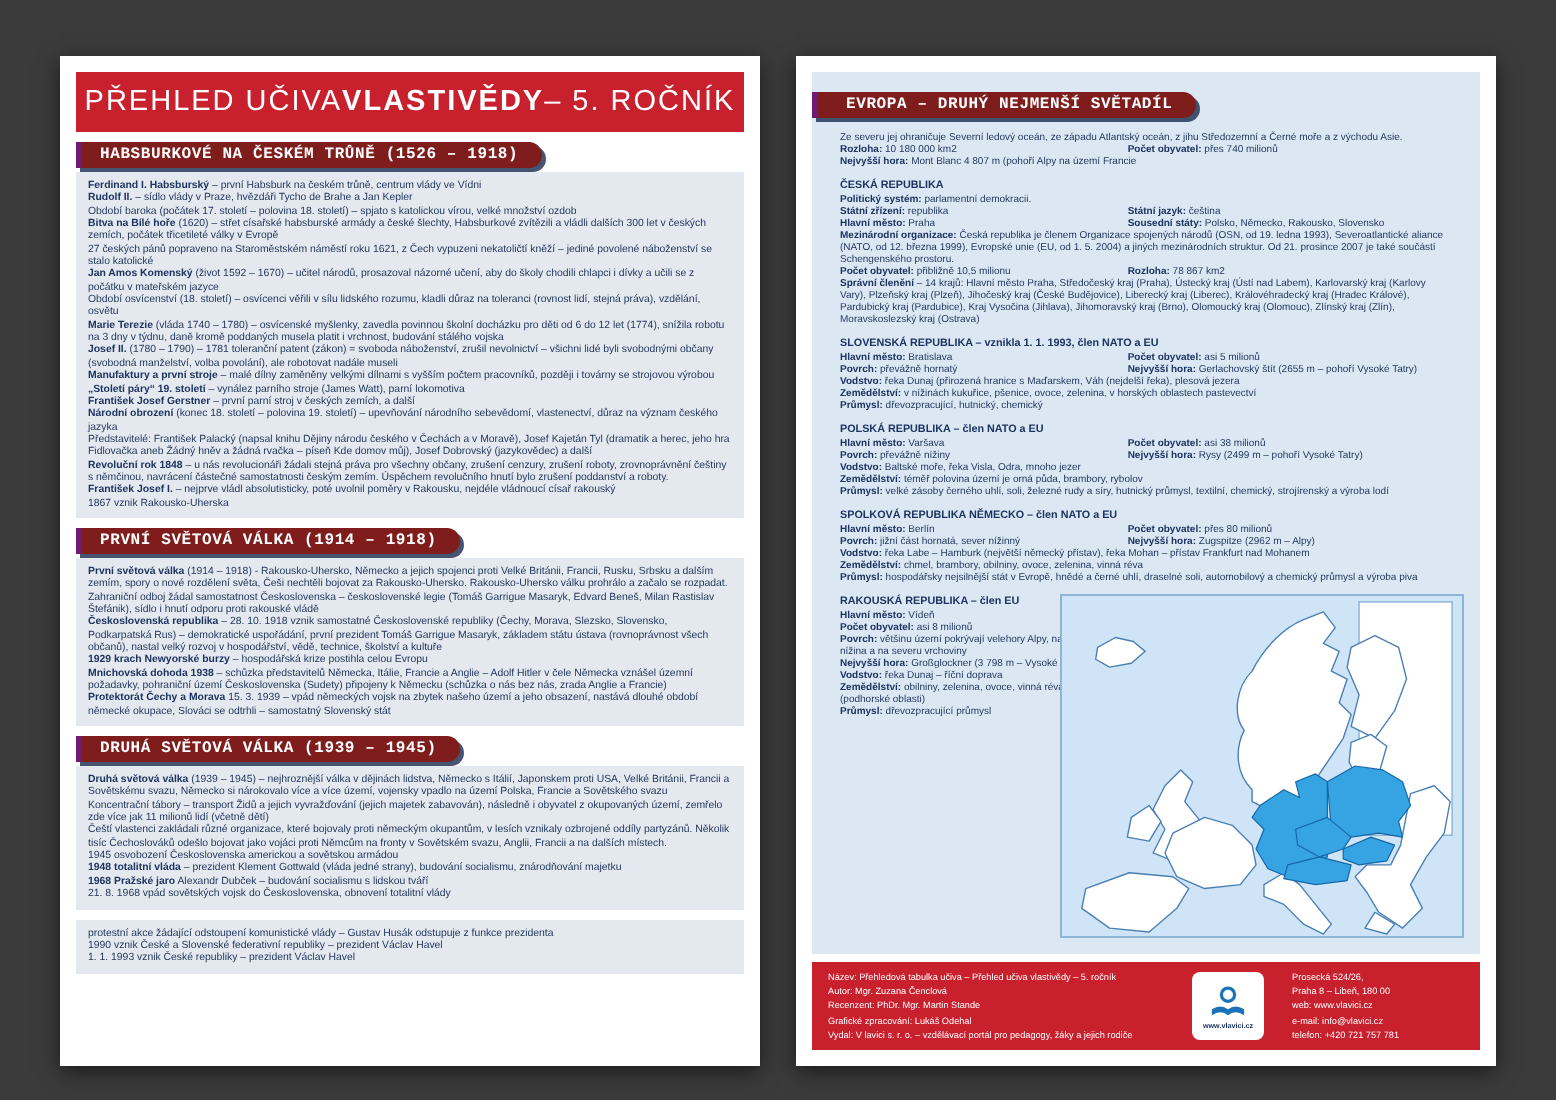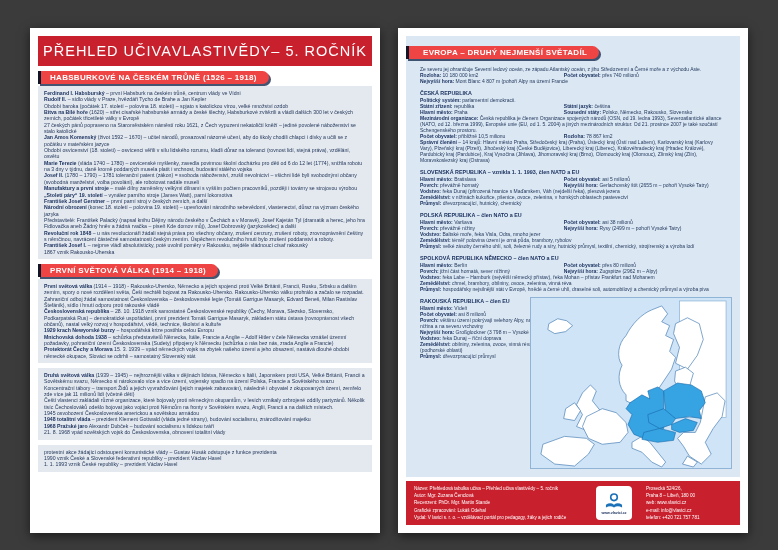--- a/index.html
+++ b/index.html
@@ -9,27 +9,27 @@
   .stage { position:absolute; inset:0; background:#3b3b3b;padding-left:21px; }
 
   .page { position:absolute; top:28px; width:350px; height:505px; background:#ffffff;
           box-shadow:0 3px 10px rgba(0,0,0,.55); }
   .page-left  { left:30px;  padding:8px; }
   .page-right { left:398px; padding:8px; display:flex; flex-direction:column; gap:4px; }
 
   
   .red-band { background:#c9202e; height:30px; display:flex; align-items:center; justify-content:center;
               color:#fff; font-size:14.5px; letter-spacing:1px; white-space:nowrap; }
-  .red-band b { font-weight:normal; }
+  .red-band b { font-weight:bold; }
 
   .section { margin-top:5px;border-radius:29px; }
   .pill { position:relative; width:fit-content; max-width:100%; padding:2px 12px 2px 9px;
           font-size:8px; font-weight:bold; color:#fff; letter-spacing:.3px;
           border-radius:0 8px 8px 0; box-shadow:2px 2px 0 rgba(23,42,77,.8); white-space:nowrap; }
-  .pill.blue { background:#ef4444; border-left:3px solid #0f172a; }
+  .pill.blue { background:#7f1d1d; border-left:3px solid #701a75;font-family:Liberation Mono, monospace; }
   .pill.navy { background:#1d3360; border-left:3px solid #10203f; }
 
   .sec-body { background:#e4e9ef; margin-top:2px; padding:4px 6px; }
   .line { font-size:5.2px; line-height:1.22; color:#24385c; }
   .line b { color:#1d3360; }
 
   
   .panel { position:relative; flex:1; background:#dbe8f4; padding:10px 14px; overflow:hidden; }
   .panel .pill { margin-left:-14px; padding-left:14px; }
 
@@ -97,20 +97,21 @@
           <div class="sec-body">
             <div class="line"><span><b>První světová válka</b> (1914 – 1918) - Rakousko-Uhersko, Německo a jejich spojenci proti Velké Británii, Francii, Rusku, Srbsku a dalším zemím, spory o nové rozdělení světa, Češi nechtěli bojovat za Rakousko-Uhersko. Rakousko-Uhersko válku prohrálo a začalo se rozpadat.</span></div>
             <div class="line"><span>Zahraniční odboj žádal samostatnost Československa – československé legie (Tomáš Garrigue Masaryk, Edvard Beneš, Milan Rastislav Štefánik), sídlo i hnutí odporu proti rakouské vládě</span></div>
             <div class="line"><span><b>Československá republika</b> – 28. 10. 1918 vznik samostatné Československé republiky (Čechy, Morava, Slezsko, Slovensko, Podkarpatská Rus) – demokratické uspořádání, první prezident Tomáš Garrigue Masaryk, základem státu ústava (rovnoprávnost všech občanů), nastal velký rozvoj v hospodářství, vědě, technice, školství a kultuře</span></div>
             <div class="line"><span><b>1929 krach Newyorské burzy</b> – hospodářská krize postihla celou Evropu</span></div>
             <div class="line"><span><b>Mnichovská dohoda 1938</b> – schůzka představitelů Německa, Itálie, Francie a Anglie – Adolf Hitler v čele Německa vznášel územní požadavky, pohraniční území Československa (Sudety) připojeny k Německu (schůzka o nás bez nás, zrada Anglie a Francie)</span></div>
             <div class="line"><span><b>Protektorát Čechy a Morava</b> 15. 3. 1939 – vpád německých vojsk na zbytek našeho území a jeho obsazení, nastává dlouhé období německé okupace, Slováci se odtrhli – samostatný Slovenský stát</span></div>
           </div>
         </div>
         <div class="section">
+          <div class="pill blue"><span>DRUHÁ SVĚTOVÁ VÁLKA (1939 – 1945)</span></div>
           <div class="sec-body">
             <div class="line"><span><b>Druhá světová válka</b> (1939 – 1945) – nejhroznější válka v dějinách lidstva, Německo s Itálií, Japonskem proti USA, Velké Británii, Francii a Sovětskému svazu, Německo si nárokovalo více a více území, vojensky vpadlo na území Polska, Francie a Sovětského svazu</span></div>
             <div class="line"><span>Koncentrační tábory – transport Židů a jejich vyvražďování (jejich majetek zabavován), následně i obyvatel z okupovaných území, zemřelo zde více jak 11 milionů lidí (včetně dětí)</span></div>
             <div class="line"><span>Čeští vlastenci zakládali různé organizace, které bojovaly proti německým okupantům, v lesích vznikaly ozbrojené oddíly partyzánů. Několik tisíc Čechoslováků odešlo bojovat jako vojáci proti Němcům na fronty v Sovětském svazu, Anglii, Francii a na dalších místech.</span></div>
             <div class="line"><span>1945 osvobození Československa americkou a sovětskou armádou</span></div>
             <div class="line"><span><b>1948 totalitní vláda</b> – prezident Klement Gottwald (vláda jedné strany), budování socialismu, znárodňování majetku</span></div>
             <div class="line"><span><b>1968 Pražské jaro</b> Alexandr Dubček – budování socialismu s lidskou tváří</span></div>
             <div class="line"><span>21. 8. 1968 vpád sovětských vojsk do Československa, obnovení totalitní vlády</span></div>
           </div>
         </div>

